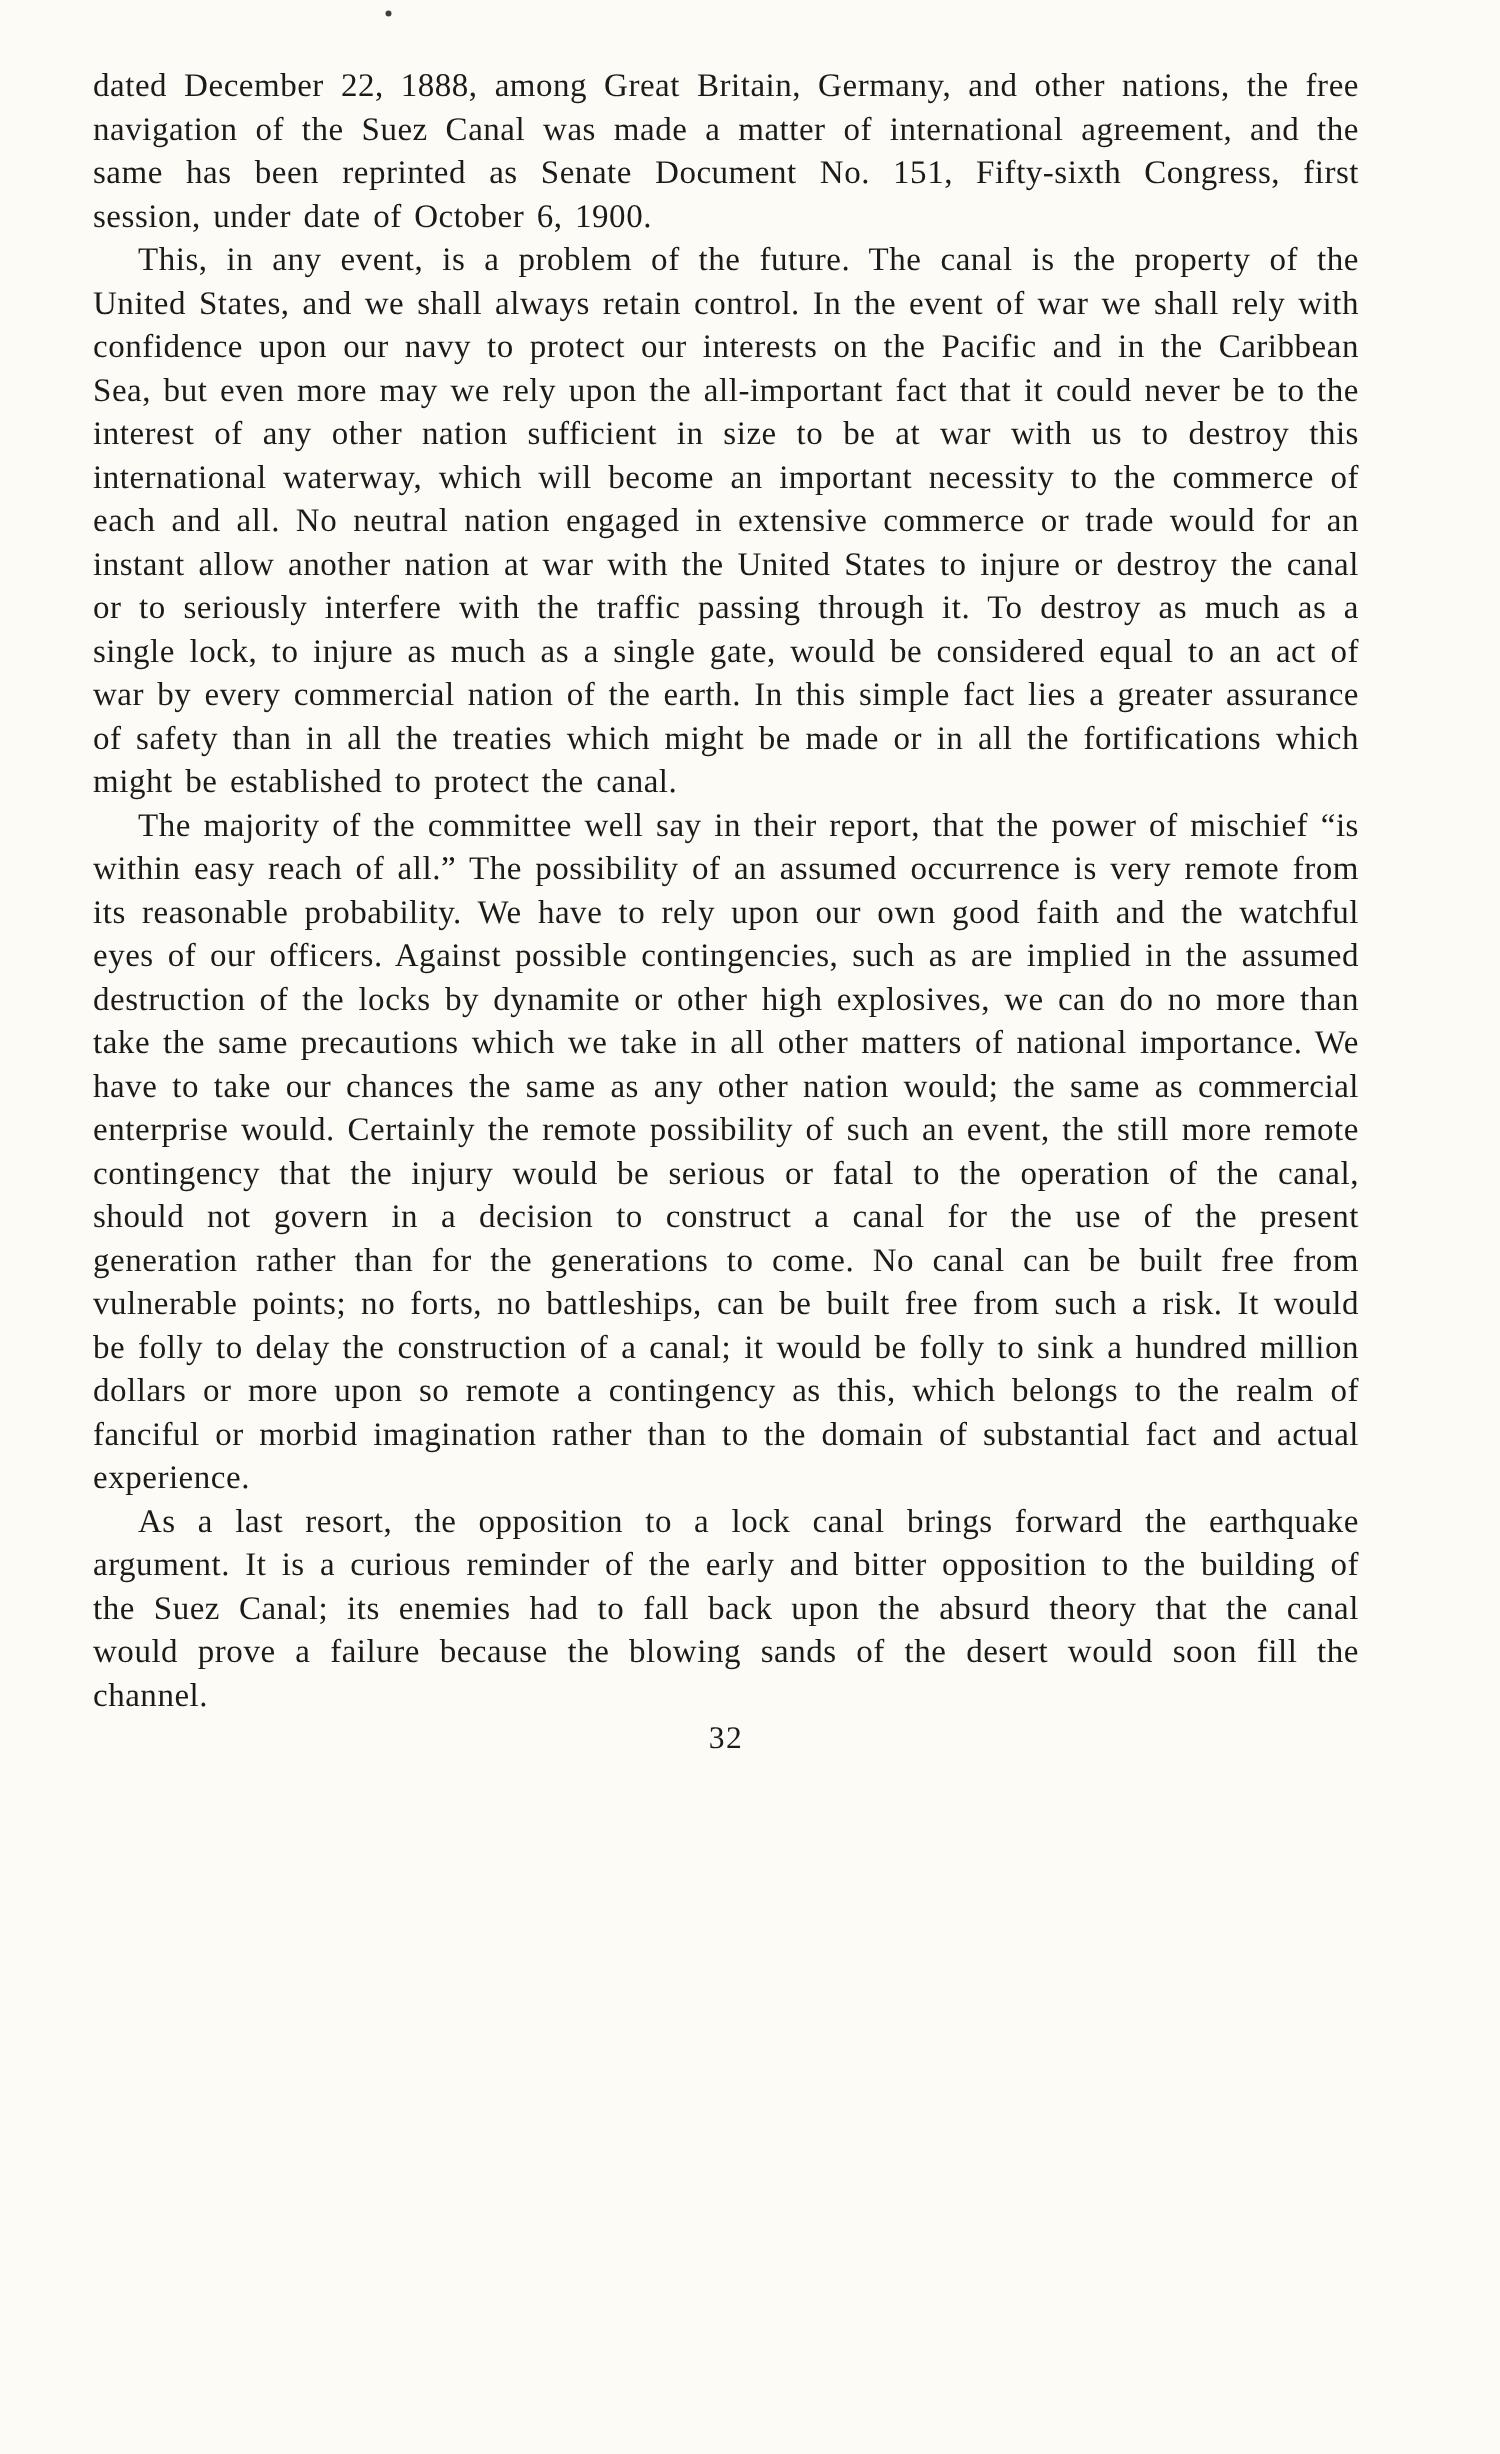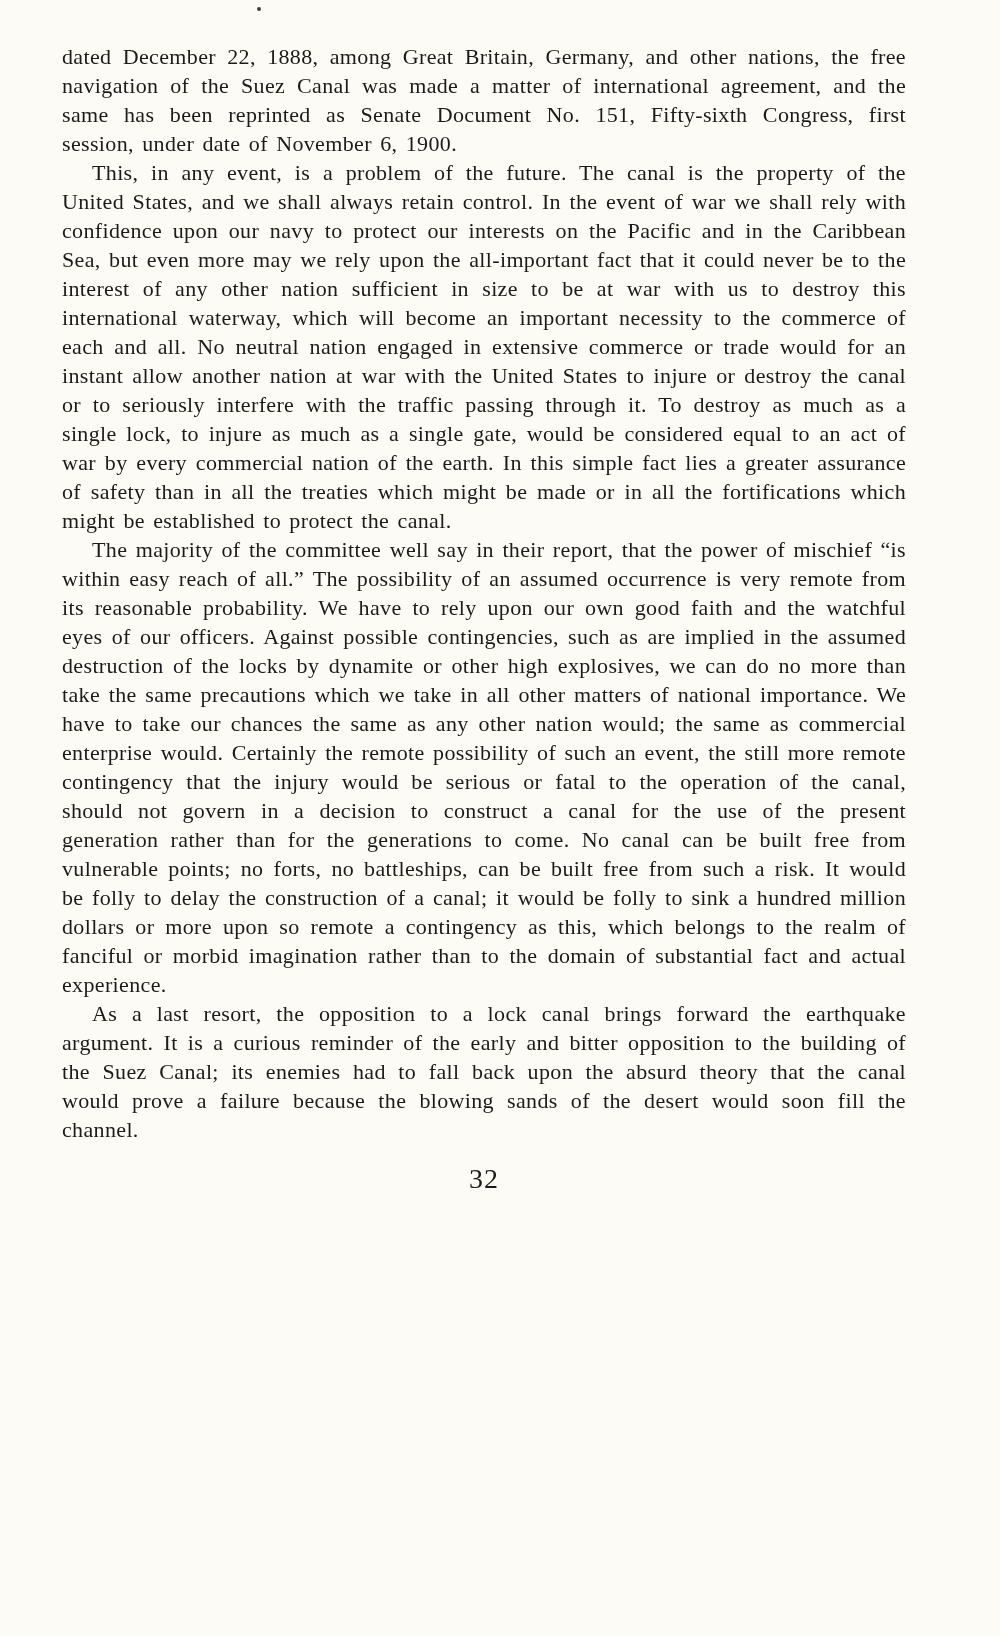--- a/index.html
+++ b/index.html
@@ -28,38 +28,37 @@
   }
   p.para {
     margin: 0;
     text-indent: 30px;
   }
   p.para.no-indent {
     text-indent: 0;
   }
   .page-number {
     text-align: center;
-    margin-top: 20px;
-    font-size: 28px;
+    font-size: 21px;
     letter-spacing: 1px;
   }
   .artifact-dot {
     position: absolute;
     left: 257px;
     top: 7px;
     width: 4px;
     height: 4px;
     background: #3f3f3f;
     border-radius: 50%;
   }
 </style>
 </head>
 <body>
 
 <span class="artifact-dot"></span>
 
 <div class="page">
-  <p class="para no-indent">dated December 22, 1888, among Great Britain, Germany, and other nations, the free navigation of the Suez Canal was made a matter of international agreement, and the same has been reprinted as Senate Document No. 151, Fifty-sixth Congress, first session, under date of November 6, 1900.</p>
+  <p class="para no-indent">dated December 22, 1888, among Great Britain, Germany, and other nations, the free navigation of the Suez Canal was made a matter of international agreement, and the same has been reprinted as Senate Document No. 151, Fifty-sixth Congress, first session, under date of October 6, 1900.</p>
   <p class="para">This, in any event, is a problem of the future. The canal is the property of the United States, and we shall always retain control. In the event of war we shall rely with confidence upon our navy to protect our interests on the Pacific and in the Caribbean Sea, but even more may we rely upon the all-important fact that it could never be to the interest of any other nation sufficient in size to be at war with us to destroy this international waterway, which will become an important necessity to the commerce of each and all. No neutral nation engaged in extensive commerce or trade would for an instant allow another nation at war with the United States to injure or destroy the canal or to seriously interfere with the traffic passing through it. To destroy as much as a single lock, to injure as much as a single gate, would be considered equal to an act of war by every commercial nation of the earth. In this simple fact lies a greater assurance of safety than in all the treaties which might be made or in all the fortifications which might be established to protect the canal.</p>
   <p class="para">The majority of the committee well say in their report, that the power of mischief “is within easy reach of all.” The possibility of an assumed occurrence is very remote from its reasonable probability. We have to rely upon our own good faith and the watchful eyes of our officers. Against possible contingencies, such as are implied in the assumed destruction of the locks by dynamite or other high explosives, we can do no more than take the same precautions which we take in all other matters of national importance. We have to take our chances the same as any other nation would; the same as commercial enterprise would. Certainly the remote possibility of such an event, the still more remote contingency that the injury would be serious or fatal to the operation of the canal, should not govern in a decision to construct a canal for the use of the present generation rather than for the generations to come. No canal can be built free from vulnerable points; no forts, no battleships, can be built free from such a risk. It would be folly to delay the construction of a canal; it would be folly to sink a hundred million dollars or more upon so remote a contingency as this, which belongs to the realm of fanciful or morbid imagination rather than to the domain of substantial fact and actual experience.</p>
   <p class="para">As a last resort, the opposition to a lock canal brings forward the earthquake argument. It is a curious reminder of the early and bitter opposition to the building of the Suez Canal; its enemies had to fall back upon the absurd theory that the canal would prove a failure because the blowing sands of the desert would soon fill the channel.</p>
   <div class="page-number">32</div>
 </div>
 
 </body></html>

